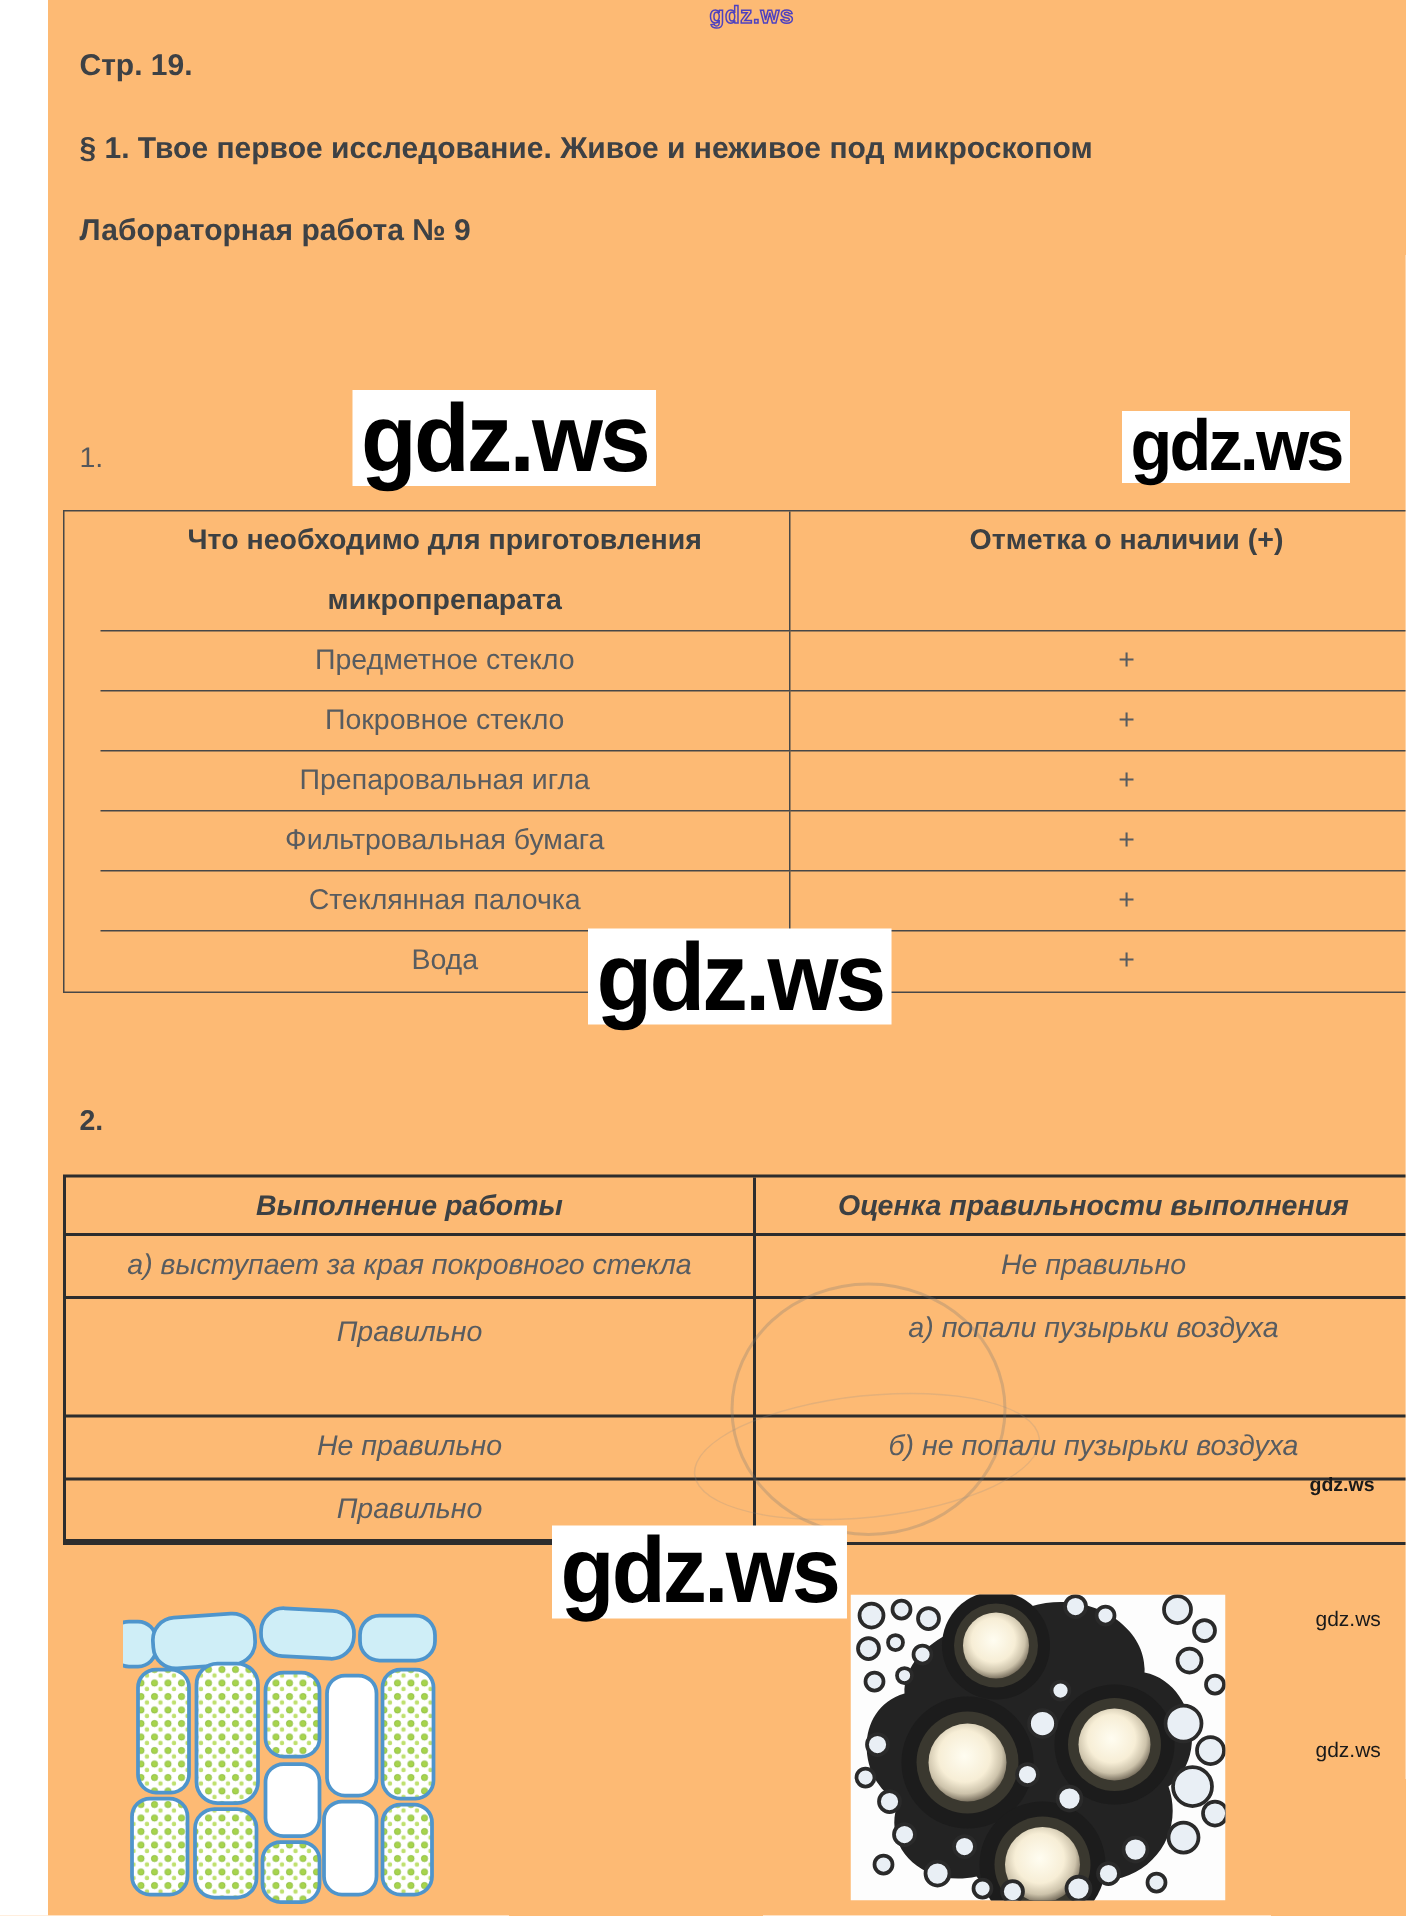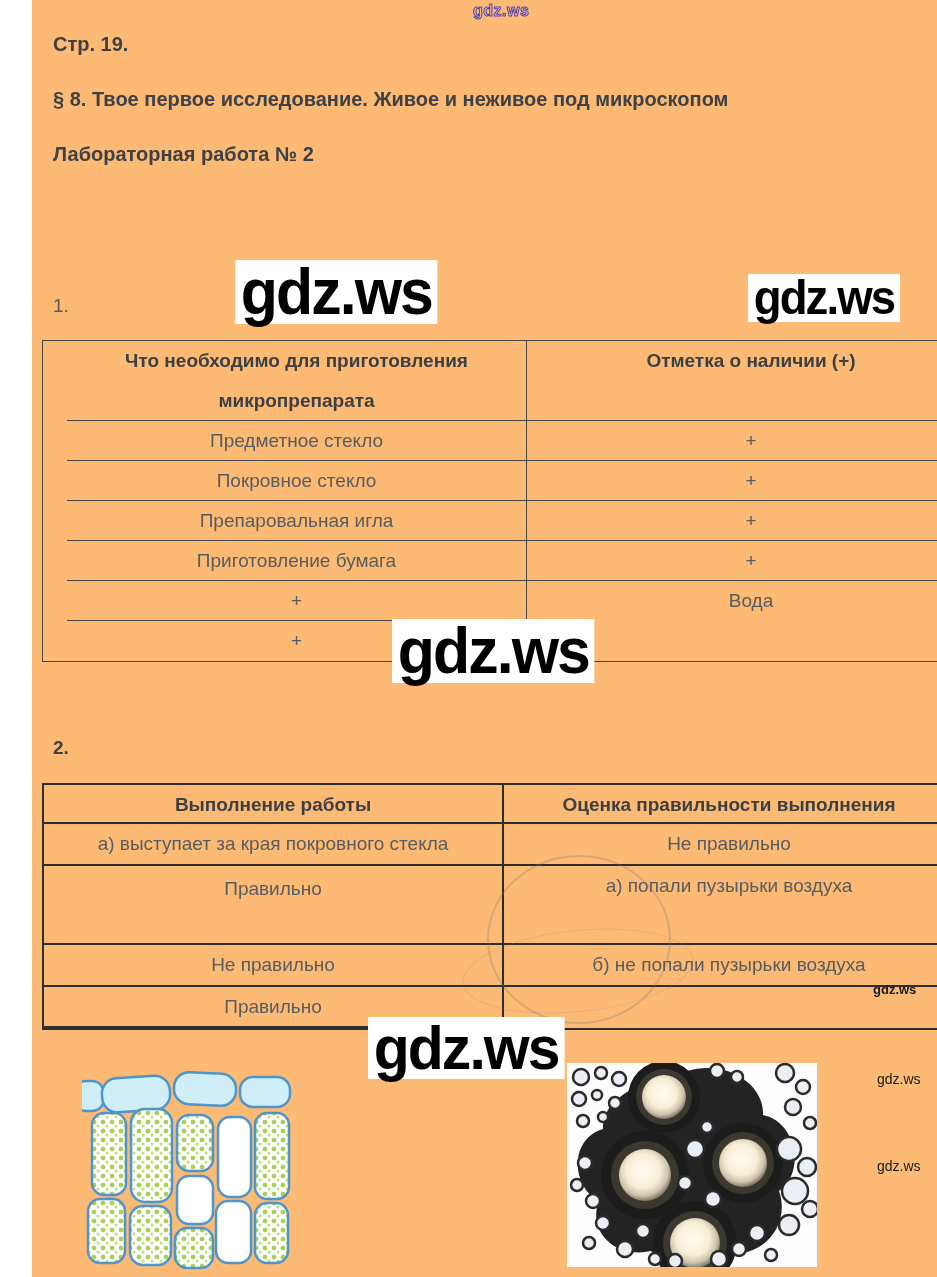--- a/index.html
+++ b/index.html
@@ -30,61 +30,62 @@
   .tbl{position:absolute;display:grid;background:transparent;z-index:2;}
   #table1{left:10px;top:340px;width:908px;grid-template-columns:460px 1fr;
     grid-template-rows:80px repeat(6,40px);border:1.5px solid #474747;padding-left:24px;}
   #table2{left:10px;top:783px;width:912px;grid-template-columns:460px 1fr;
     grid-template-rows:39px 42px 79px 42px 41px;border:2px solid #2d2d2d;}
   .cell{
     display:flex;justify-content:center;align-items:flex-start;text-align:center;
     font-size:19px;line-height:40px;color:#585c60;padding:0 8px;
     border-right:1.5px solid #474747;border-bottom:1.5px solid #474747;
   }
-  #table2 .cell{border-right:2px solid #2d2d2d;border-bottom:2px solid #2d2d2d;line-height:39px;}
+  #table2 .cell{border-right:2px solid #2d2d2d;border-bottom:2px solid #2d2d2d;line-height:39px;font-style:italic;}
   .cell:nth-child(2n){border-right:none;}
   .cell:nth-last-child(-n+2){border-bottom:none;}
   .cell.head{font-weight:bold;color:#3c4043;}
   #table2 .cell.tall{line-height:40px;padding-top:3px;}
 
   
   .sketch{border:2px solid rgba(120,120,120,.28);border-radius:50%;z-index:3;}
   .sketch2{border:1.5px solid rgba(140,140,140,.22);border-radius:50%;z-index:3;}
 
   .redbar{position:absolute;right:0;top:85px;width:5px;height:1192px;background:#ea1c24;z-index:9;}
   .fig{z-index:1;}
 </style>
 </head>
 <body>
 
 <div class="page">
 
   <div class="abs wm-top" style="left:441px;top:2px;">gdz.ws</div>
 
   <div class="abs h" style="left:21px;top:33px;">Стр. 19.</div>
-  <div class="abs h" style="left:21px;top:88px;">§ 8. Твое первое исследование. Живое и неживое под микроскопом</div>
-  <div class="abs h" style="left:21px;top:143px;">Лабораторная работа № 2</div>
+  <div class="abs h" style="left:21px;top:88px;">§ 1. Твое первое исследование. Живое и неживое под микроскопом</div>
+  <div class="abs h" style="left:21px;top:143px;">Лабораторная работа № 9</div>
 
   <div class="abs num" style="left:21px;top:295px;">1.</div>
 
   <div class="abs wm-big" style="left:203px;top:260px;font-size:64px;">gdz.ws</div>
   <div class="abs wm-big" style="left:716px;top:274px;font-size:48px;">gdz.ws</div>
 
   <div class="tbl" id="table1">
     <div class="cell head">Что необходимо для приготовления микропрепарата</div>
     <div class="cell head">Отметка о наличии (+)</div>
 
     <div class="cell">Предметное стекло</div>
     <div class="cell">+</div>
     <div class="cell">Покровное стекло</div>
     <div class="cell">+</div>
     <div class="cell">Препаровальная игла</div>
     <div class="cell">+</div>
-    <div class="cell">Приготовление бумага</div>
-    <div class="cell">+</div>
+    <div class="cell">Фильтровальная бумага</div>
+    <div class="cell">+</div>
+    <div class="cell">Стеклянная палочка</div>
     <div class="cell">+</div>
     <div class="cell">Вода</div>
     <div class="cell">+</div>
   </div>
 
   <div class="abs wm-big" style="left:360px;top:619px;font-size:64px;">gdz.ws</div>
 
   <div class="abs num b" style="left:21px;top:737px;">2.</div>
 
   <div class="tbl" id="table2">

